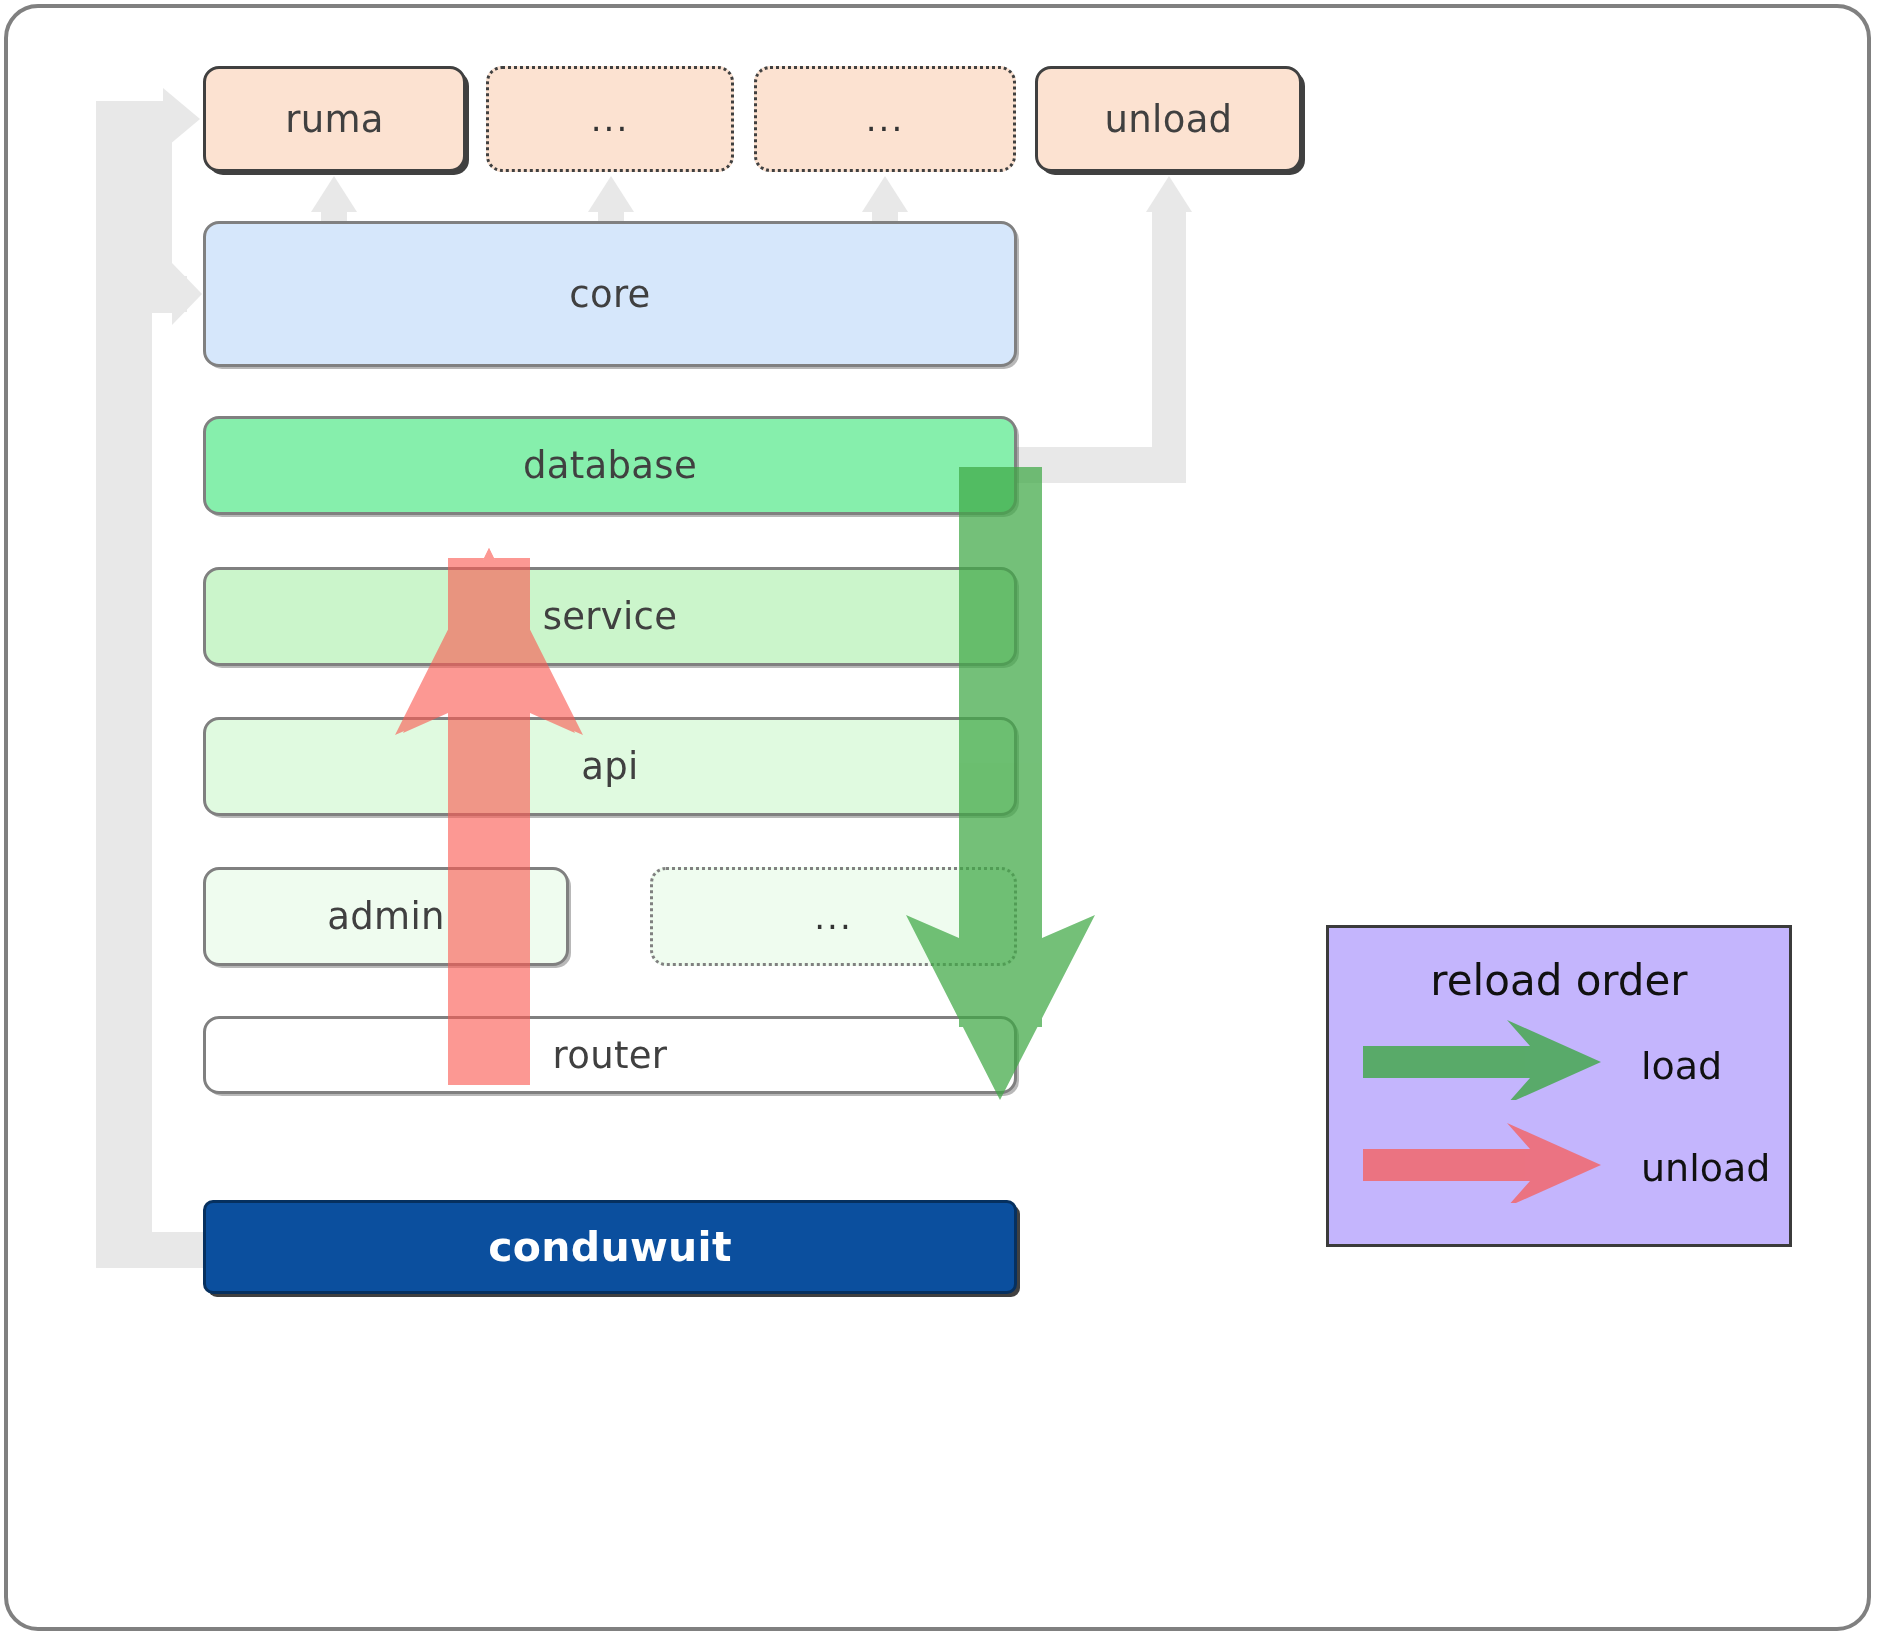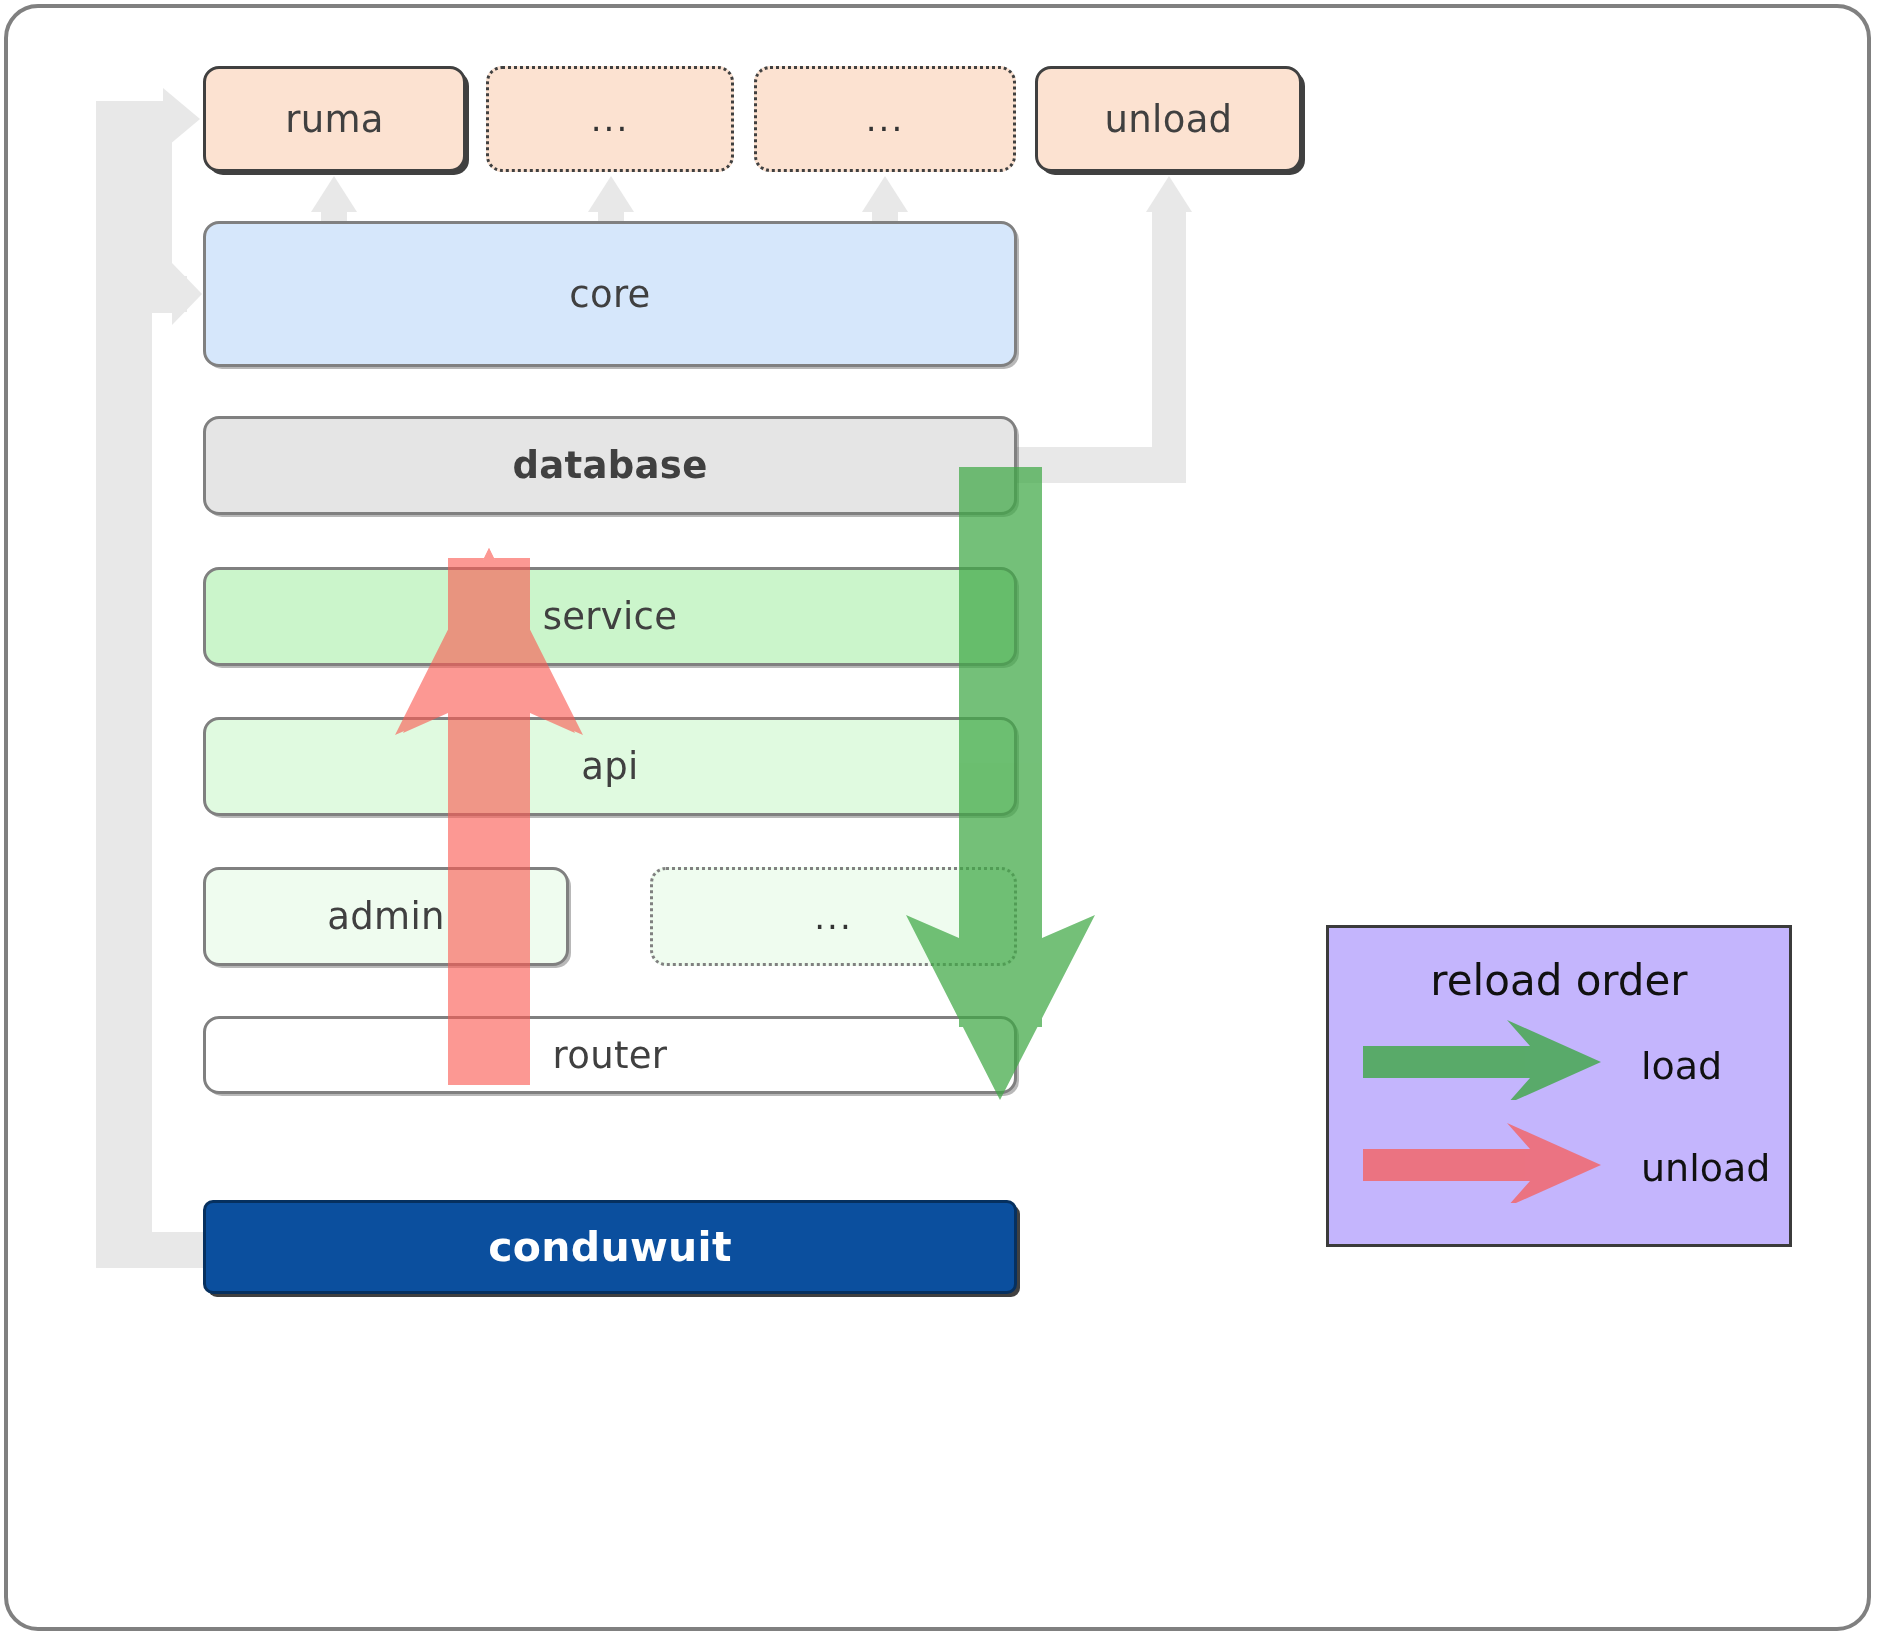--- a/index.html
+++ b/index.html
@@ -47,21 +47,21 @@
     color: #404040;
     letter-spacing: 0.3px;
     text-align: center;
   }
   .node.dotted { border-style: dotted; border-width: 3px; }
   .node.shadow-dark { box-shadow: 4px 4px 0 -1px rgba(0,0,0,0.75); }
   .node.shadow-soft { box-shadow: 3px 3px 0 -1px rgba(0,0,0,0.28); }
 
   .lib  { background: #FCE2D1; border-color: #404040; }
   .core-box { background: #D6E7FB; }
-  .db   { background: #e5e5e5; font-weight: bold; }
+  .db   { background: #86efac; }
   .svc  { background: #CBF5CB; }
   .api  { background: #E0FAE0; }
   .adm  { background: #EFFCEF; }
   .rtr  { background: #FFFFFF; }
   .brand {
     background: #0B4F9E;
     color: #FFFFFF;
     border: 3px solid #06305f;
     border-radius: 10px;
     font-size: 41px;

